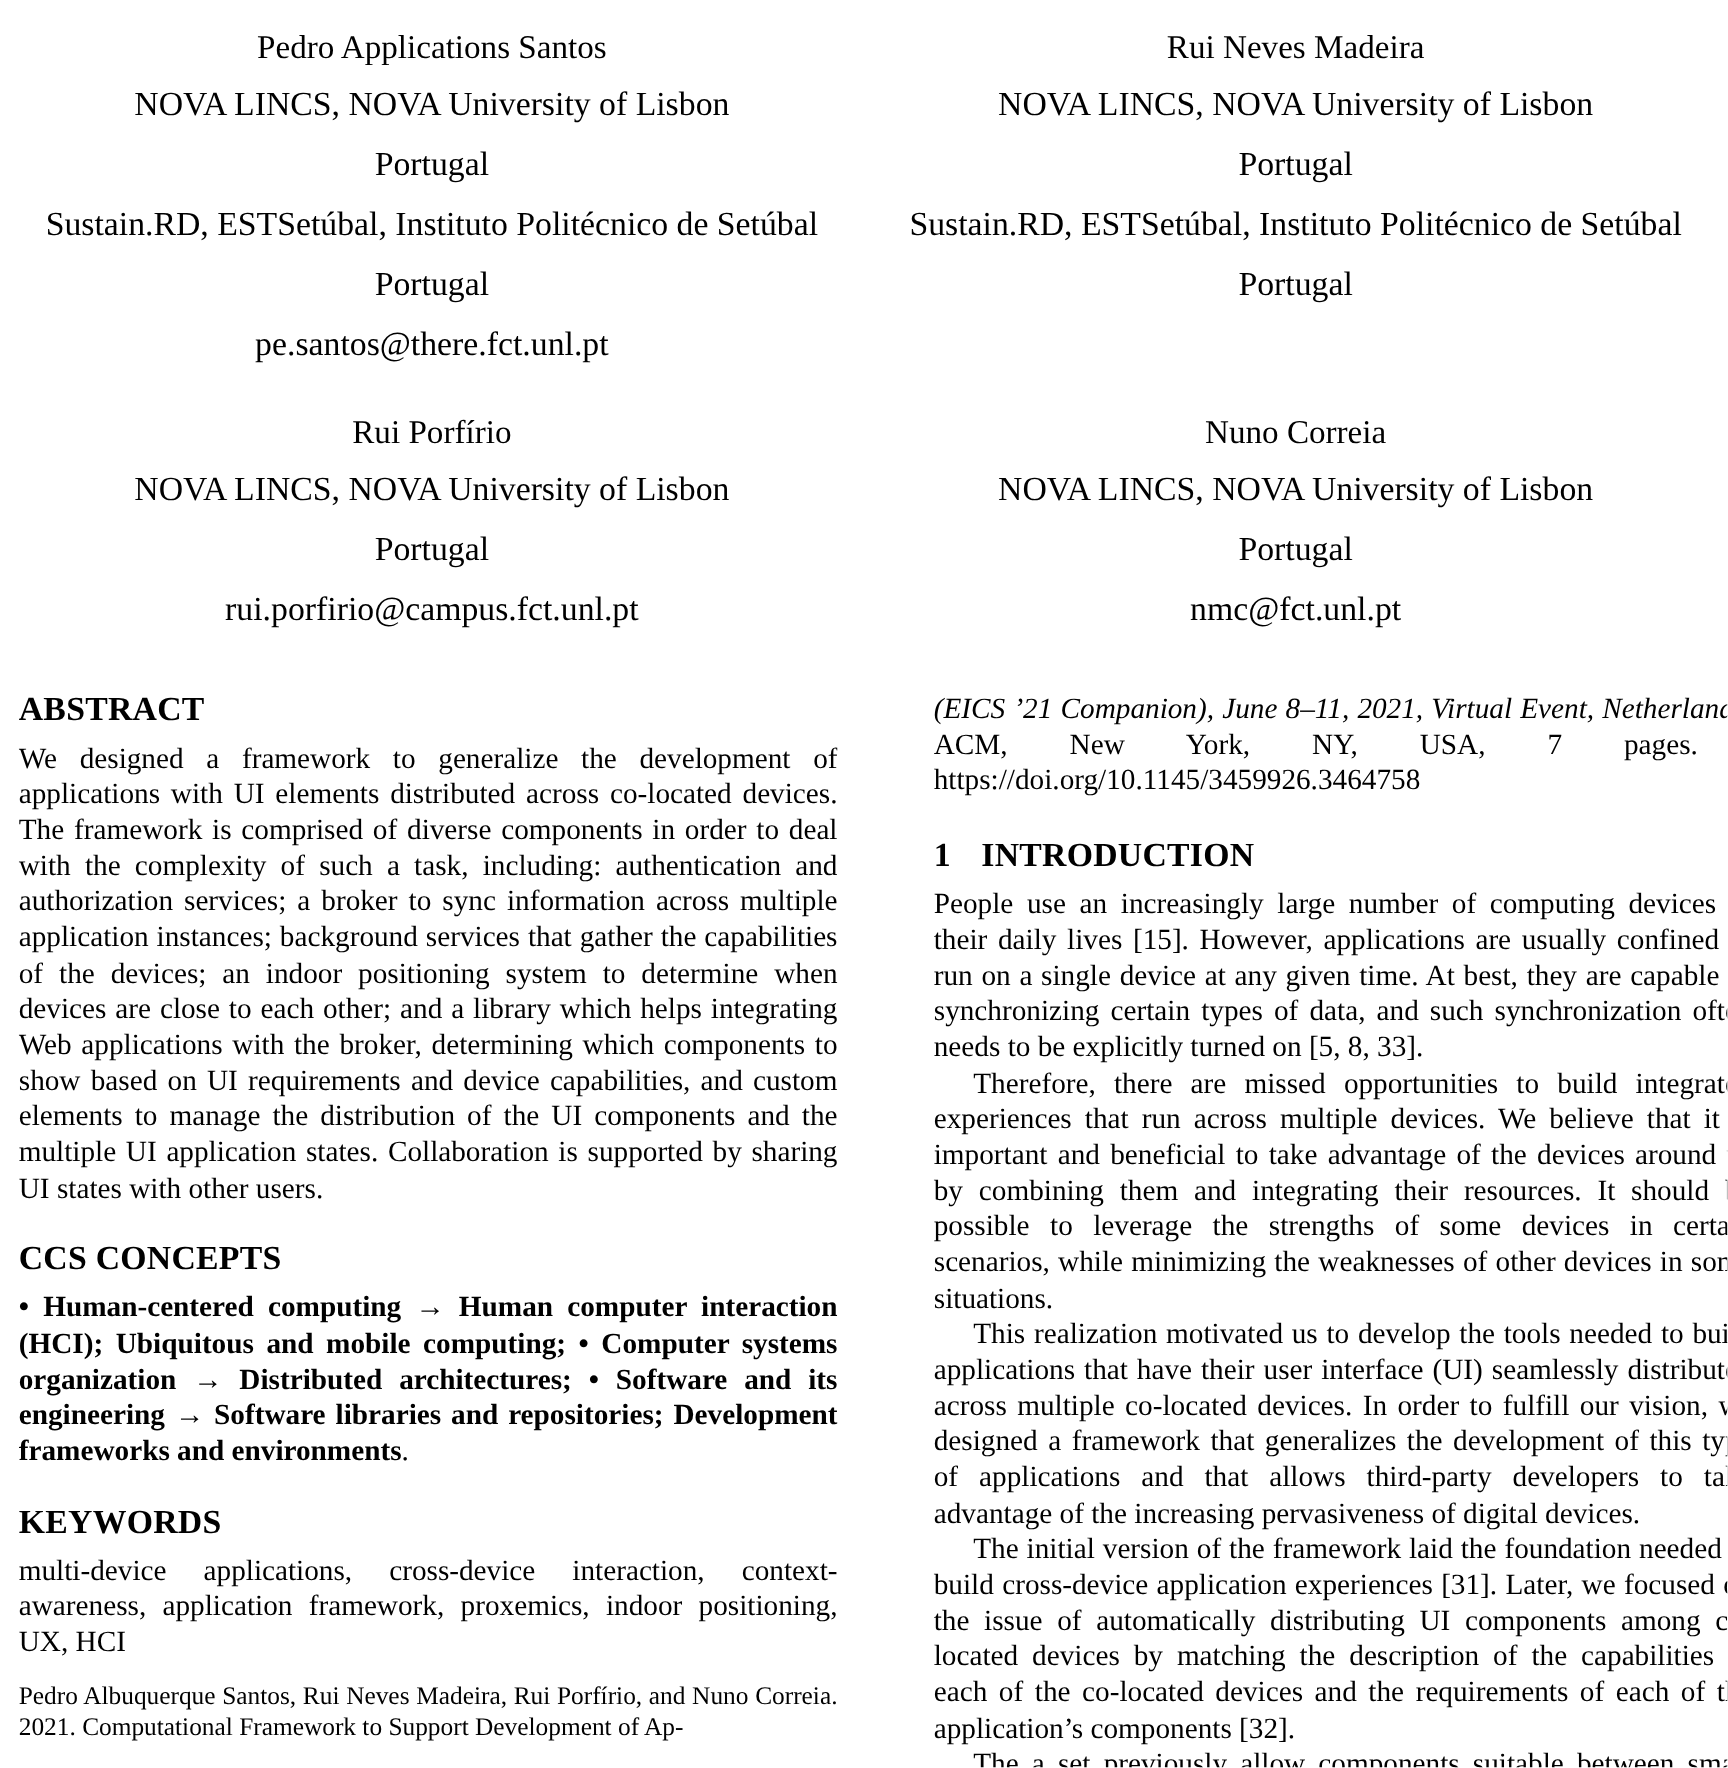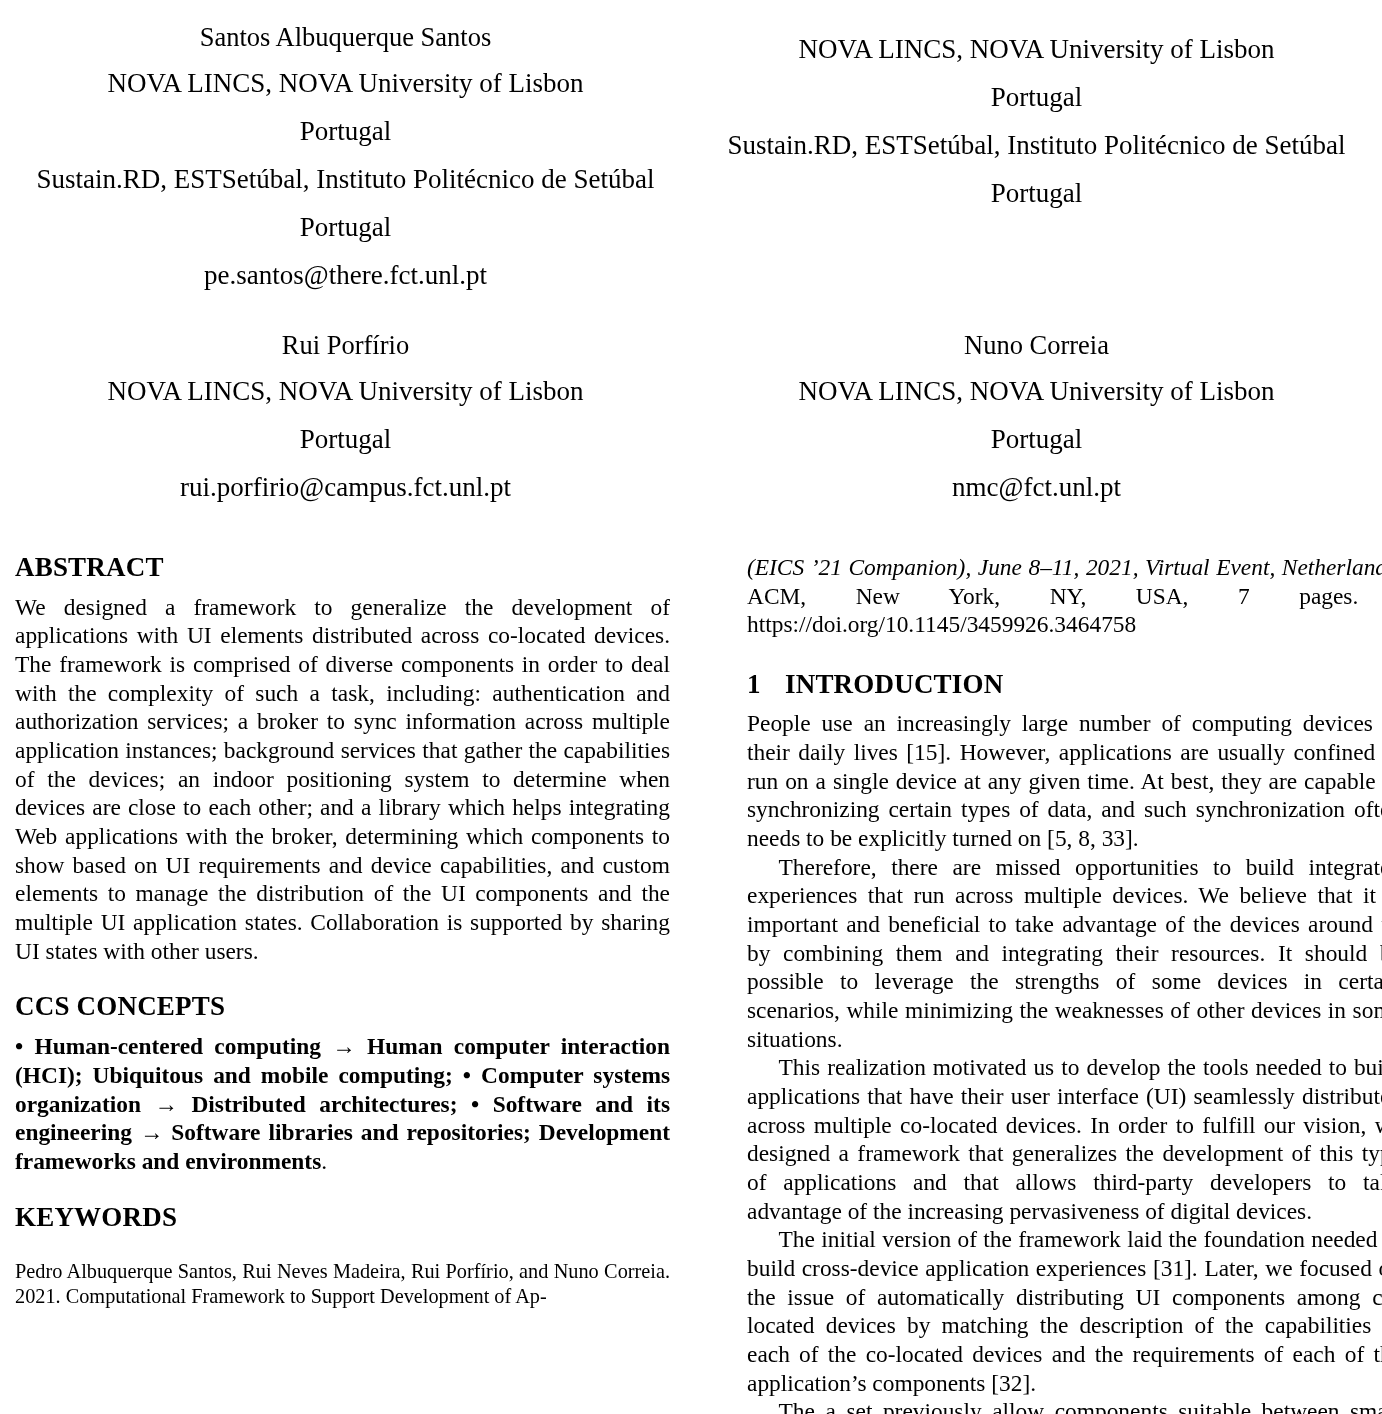--- a/index.html
+++ b/index.html
@@ -149,29 +149,30 @@
 </style>
 </head>
 <body>
 
 <div class="page">
 
 
   <div class="authors-grid">
 
     <div class="author-cell">
-      <div class="author-name">Santos Albuquerque Santos</div>
+      <div class="author-name">Pedro Applications Santos</div>
       <div class="author-line">NOVA LINCS, NOVA University of Lisbon</div>
       <div class="author-line">Portugal</div>
       <div class="author-line">Sustain.RD, ESTSetúbal, Instituto Politécnico de Setúbal</div>
       <div class="author-line">Portugal</div>
       <div class="author-line">pe.santos@there.fct.unl.pt</div>
     </div>
 
     <div class="author-cell">
+      <div class="author-name">Rui Neves Madeira</div>
       <div class="author-line">NOVA LINCS, NOVA University of Lisbon</div>
       <div class="author-line">Portugal</div>
       <div class="author-line">Sustain.RD, ESTSetúbal, Instituto Politécnico de Setúbal</div>
       <div class="author-line">Portugal</div>
     </div>
 
     <div class="author-cell">
       <div class="author-name">Rui Porfírio</div>
       <div class="author-line">NOVA LINCS, NOVA University of Lisbon</div>
       <div class="author-line">Portugal</div>
@@ -195,20 +196,21 @@
       <p class="body">We designed a framework to generalize the development of applications with UI elements distributed across co-located devices. The framework is comprised of diverse components in order to deal with the complexity of such a task, including: authentication and authorization services; a broker to sync information across multiple application instances; background services that gather the capabilities of the devices; an indoor positioning system to determine when devices are close to each other; and a library which helps integrating Web applications with the broker, determining which components to show based on UI requirements and device capabilities, and custom elements to manage the distribution of the UI components and the multiple UI application states. Collaboration is supported by sharing UI states with other users.</p>
 
       <div class="block-gap"></div>
 
       <h2 class="sec-head">CCS CONCEPTS</h2>
       <p class="ccs-body"><span>• Human-centered computing → Human computer interaction (HCI); Ubiquitous and mobile computing; • Computer systems organization → Distributed architectures; • Software and its engineering → Software libraries and repositories; Development frameworks and environments</span><span class="nb">.</span></p>
 
       <div class="block-gap"></div>
 
       <h2 class="sec-head">KEYWORDS</h2>
+      <p class="body">multi-device applications, cross-device interaction, context-awareness, application framework, proxemics, indoor positioning, UX, HCI</p>
 
       <div class="block-gap-sm"></div>
 
       <p class="ref-body">Pedro Albuquerque Santos, Rui Neves Madeira, Rui Porfírio, and Nuno Correia. 2021. Computational Framework to Support Development of Ap-</p>
 
     </div>
 
     <div class="col col-right">
 
       <p class="conf-ref"><span class="ital">(EICS ’21 Companion), June 8–11, 2021, Virtual Event, Netherlands.</span><span> ACM, New York, NY, USA, 7 pages. https://doi.org/10.1145/3459926.3464758</span></p>

